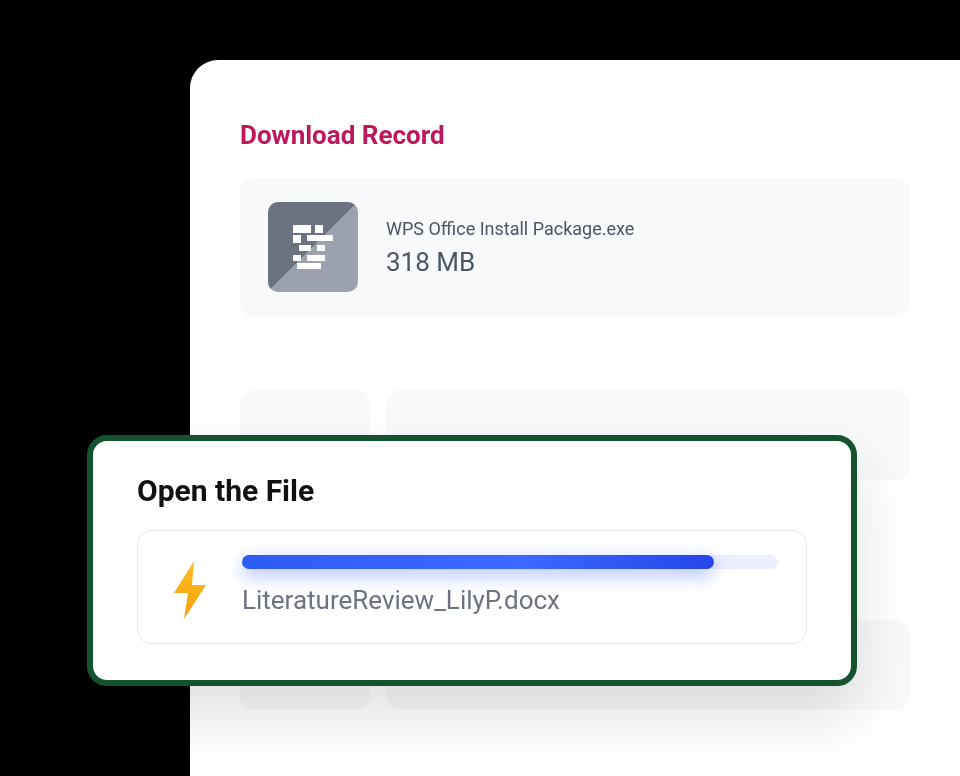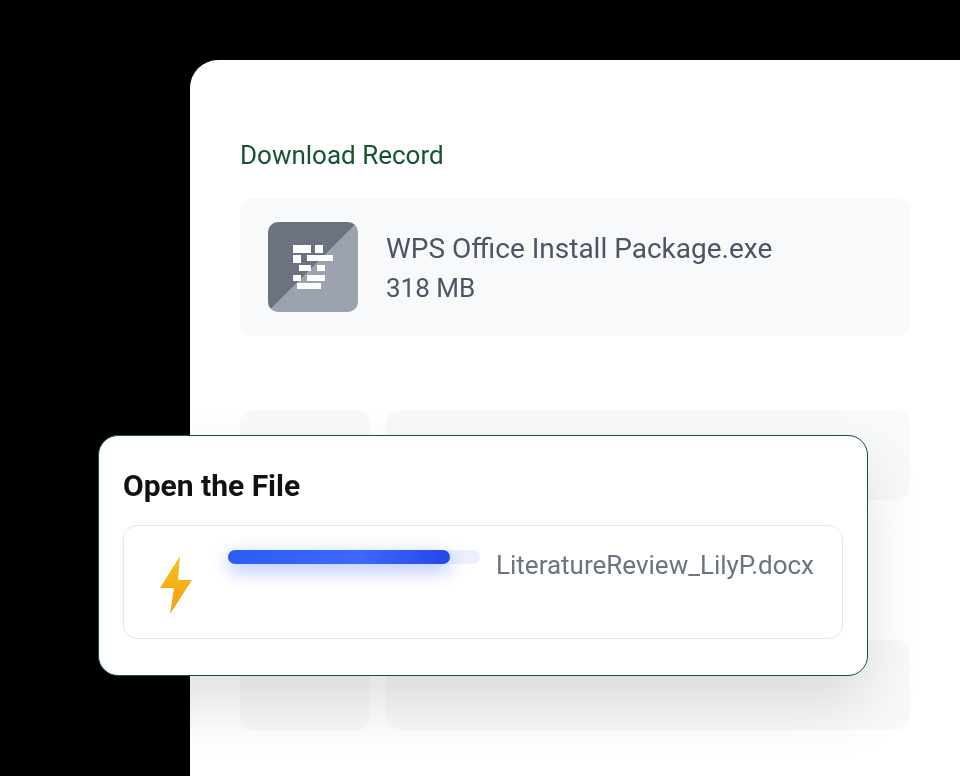--- a/index.html
+++ b/index.html
@@ -21,24 +21,23 @@
       left: 190px;
       width: 770px;
       height: 720px;
       background: #fff;
       border-radius: 28px 0 0 0;
       box-shadow: -40px 40px 80px rgba(0,0,0,0.15);
       padding: 60px 50px;
     }
     .panel-title {
       font-size: 26px;
-      color: #14532d;
-      font-weight: 400;
+      color: #be185d;
+      font-weight: 700;
       margin-bottom: 28px;
-      margin-top: 20px;
     }
     .download-item {
       background: #f8f9fb;
       border-radius: 14px;
       padding: 24px 28px;
       display: flex;
       align-items: center;
       gap: 28px;
       margin-bottom: 24px;
     }
@@ -58,21 +57,21 @@
       width: 40px;
       height: 44px;
     }
     .px { position: absolute; background: #fff; }
     .download-info {
       display: flex;
       flex-direction: column;
       gap: 8px;
     }
     .download-name {
-      font-size: 28px;
+      font-size: 18px;
       color: #4b5563;
       font-weight: 400;
     }
     .download-size {
       font-size: 26px;
       color: #4b5563;
       font-weight: 400;
     }
     .skeleton-row {
       display: flex;
@@ -87,27 +86,27 @@
       width: 130px;
       height: 90px;
     }
     .skeleton-rect {
       flex: 1;
       height: 90px;
     }
     .open-file-card {
       position: absolute;
       top: 435px;
-      left: 98px;
+      left: 87px;
       width: 770px;
       background: #fff;
       border-radius: 20px;
-      border: 1px solid #14532d;
+      border: 6px solid #14532d;
       box-shadow: 0 30px 60px rgba(0,0,0,0.12);
-      padding: 32px 24px 36px;
+      padding: 32px 44px 36px;
     }
     .open-file-title {
       font-size: 30px;
       font-weight: 700;
       color: #111;
       margin-bottom: 22px;
     }
     .file-open-box {
       border: 1px solid #e5e7eb;
       border-radius: 14px;
@@ -118,21 +117,21 @@
     }
     .bolt-icon {
       width: 48px;
       height: 62px;
       flex-shrink: 0;
       margin-top: 4px;
     }
     .file-content {
       flex: 1;
       display: flex;
-      flex-direction: row;
+      flex-direction: column;
       gap: 16px;
     }
     .progress-track {
       width: 100%;
       height: 14px;
       background: #eceffd;
       border-radius: 999px;
       position: relative;
       overflow: visible;
     }

